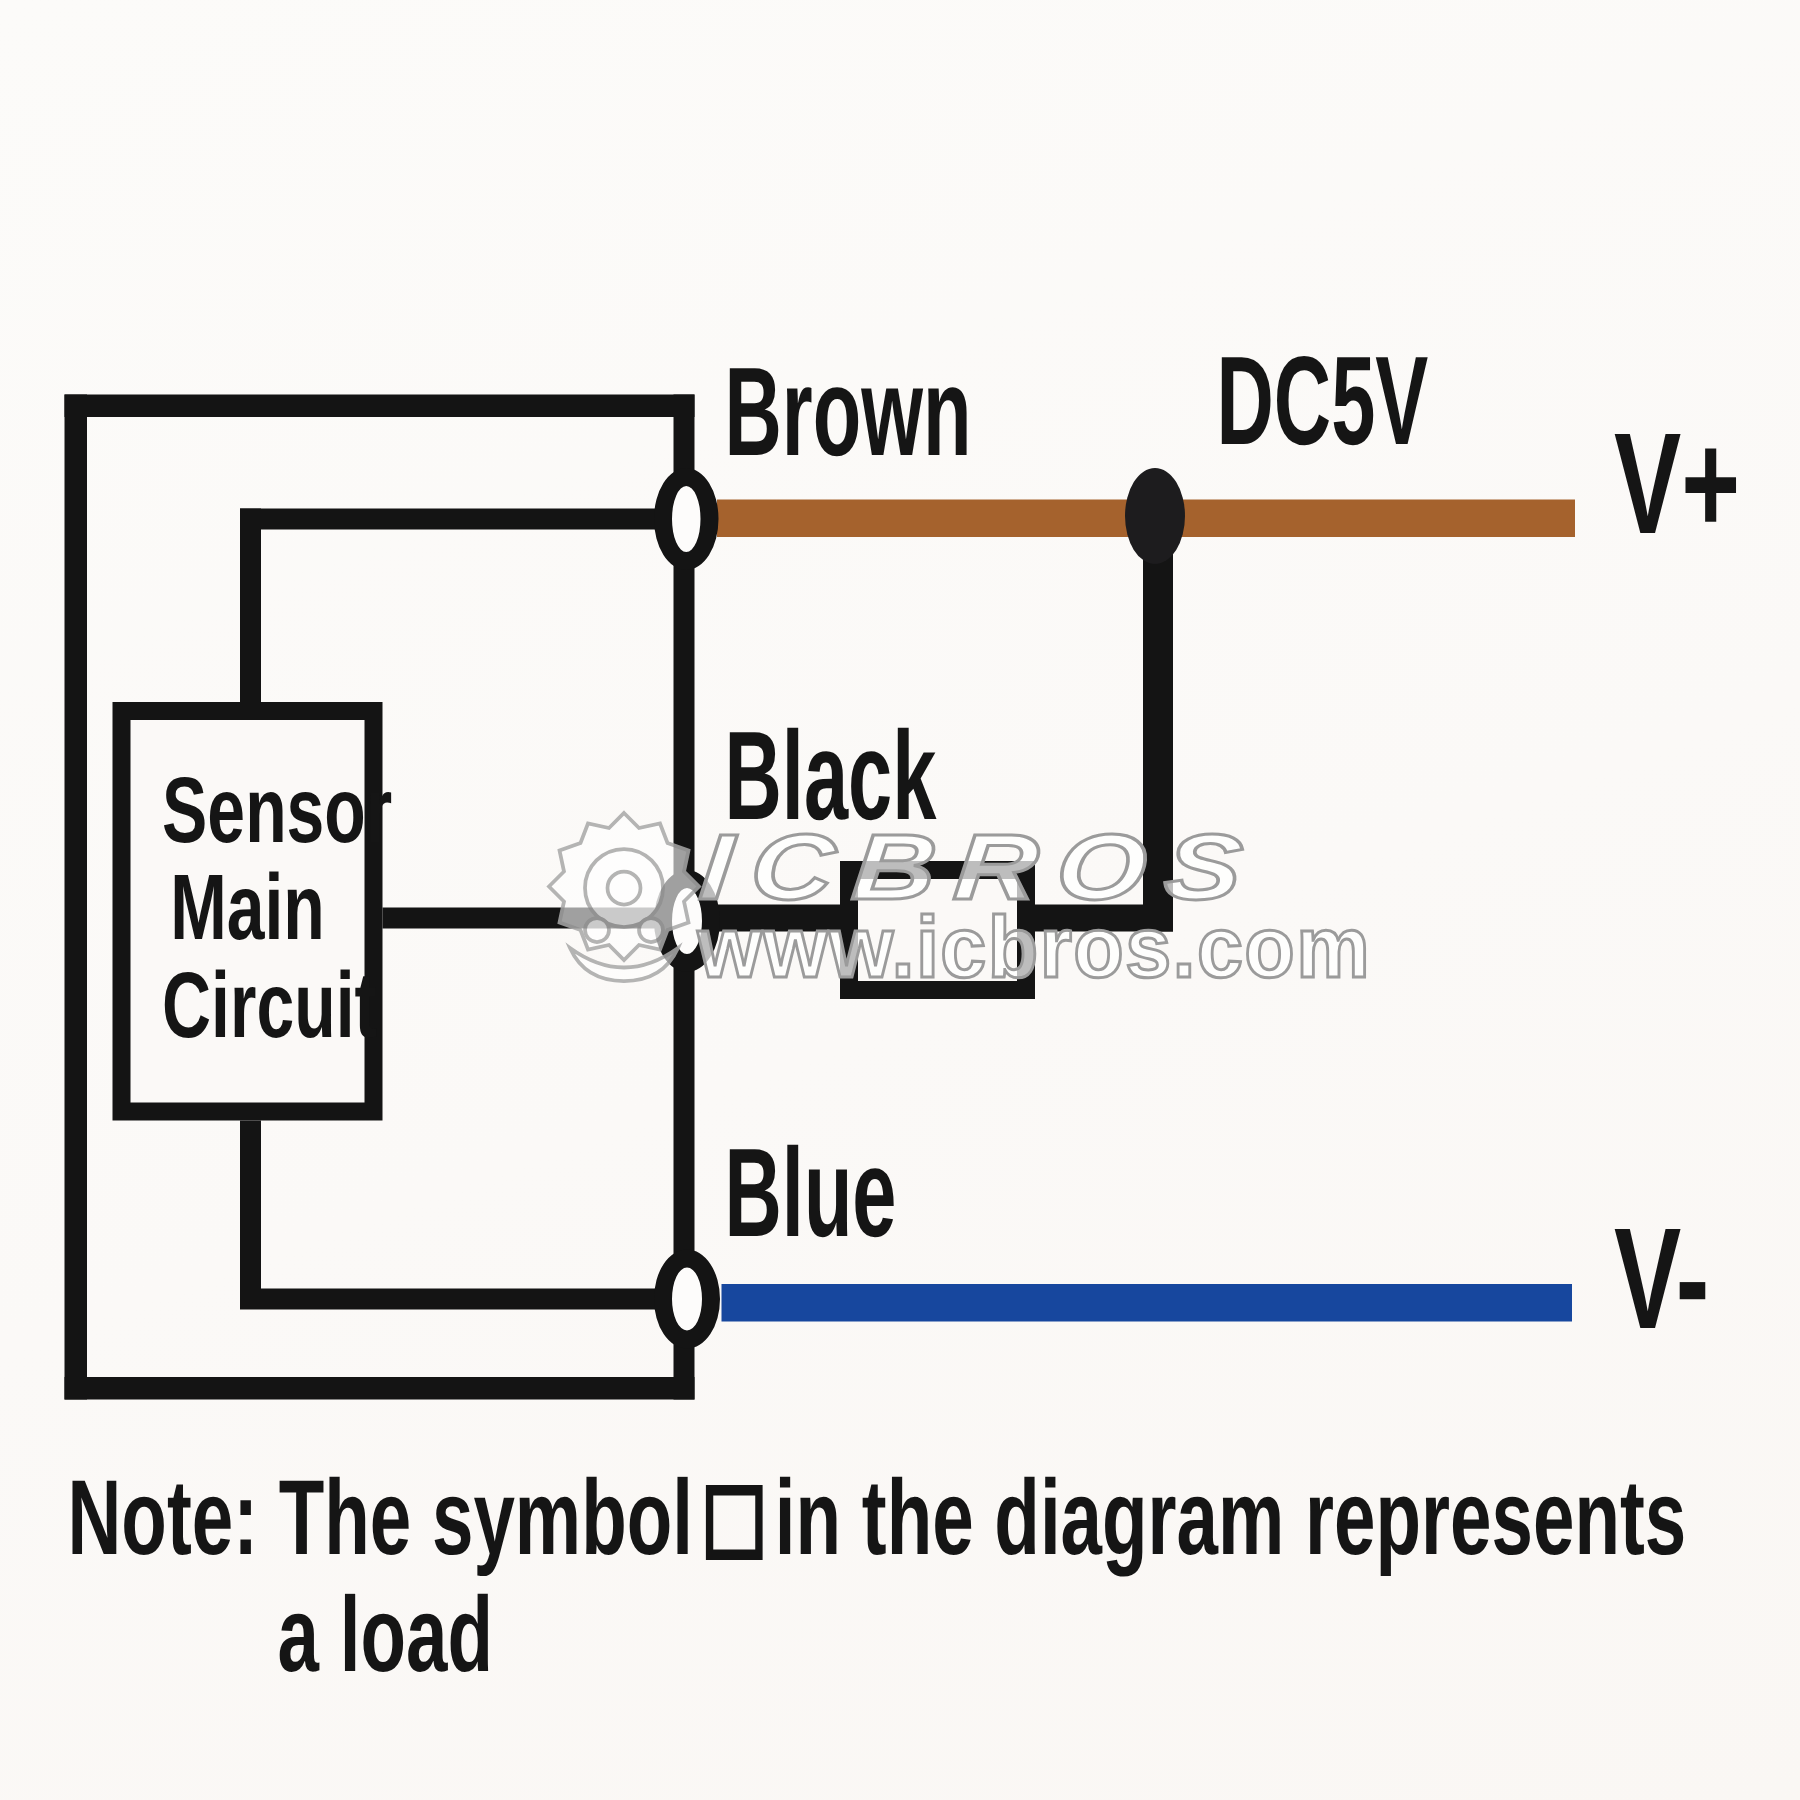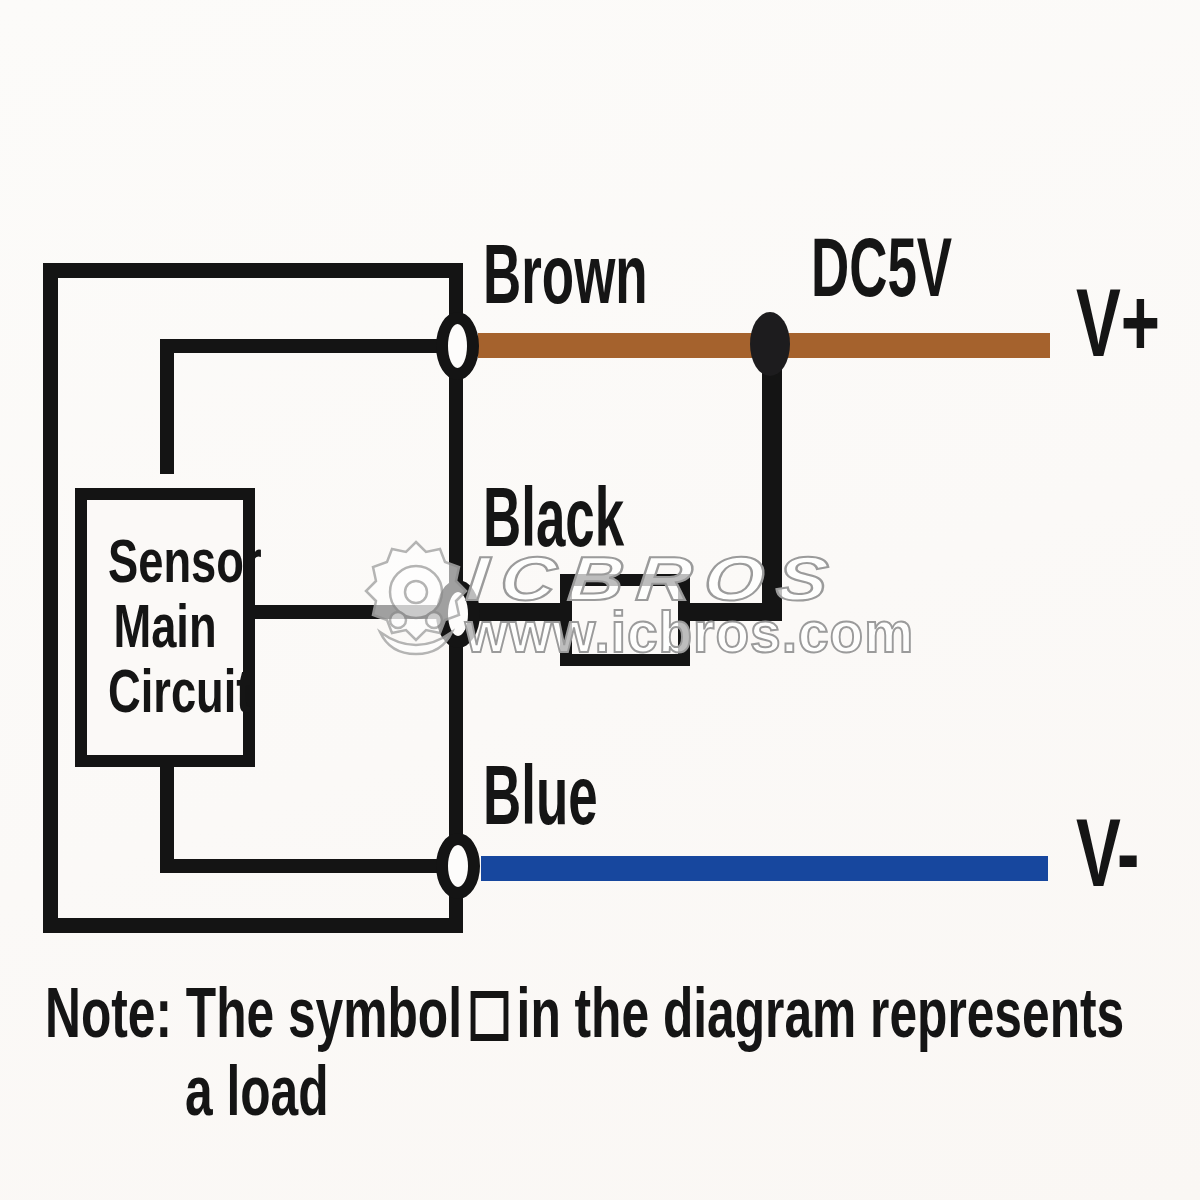--- a/index.html
+++ b/index.html
@@ -46,21 +46,21 @@
   <div class="bar" style="left:43px;top:263px;width:15px;height:670px;"></div>
   <div class="bar" style="left:449px;top:263px;width:14px;height:670px;"></div>
   <div class="bar" style="left:43px;top:918px;width:420px;height:15px;"></div>
 
   <div class="bar" style="left:160px;top:339px;width:290px;height:14px;"></div>
   <div class="bar" style="left:160px;top:339px;width:14px;height:135px;"></div>
   <div class="bar" style="left:250px;top:605px;width:195px;height:14px;"></div>
   <div class="bar" style="left:160px;top:740px;width:14px;height:126px;"></div>
   <div class="bar" style="left:160px;top:859px;width:290px;height:14px;"></div>
 
-  <div class="whitebox" style="left:75px;top:488px;width:180px;height:279px;">
+  <div class="whitebox" style="left:75px;top:468px;width:180px;height:279px;">
     <div class="sensor-text">
       <div>Sensor</div>
       <div>Main</div>
       <div>Circuit</div>
     </div>
   </div>
 
   <div class="bar" style="left:465px;top:603px;width:105px;height:18px;"></div>
   <div class="whitebox" style="left:560px;top:574px;width:130px;height:92px;"></div>
   <div class="bar" style="left:685px;top:603px;width:97px;height:18px;"></div>

